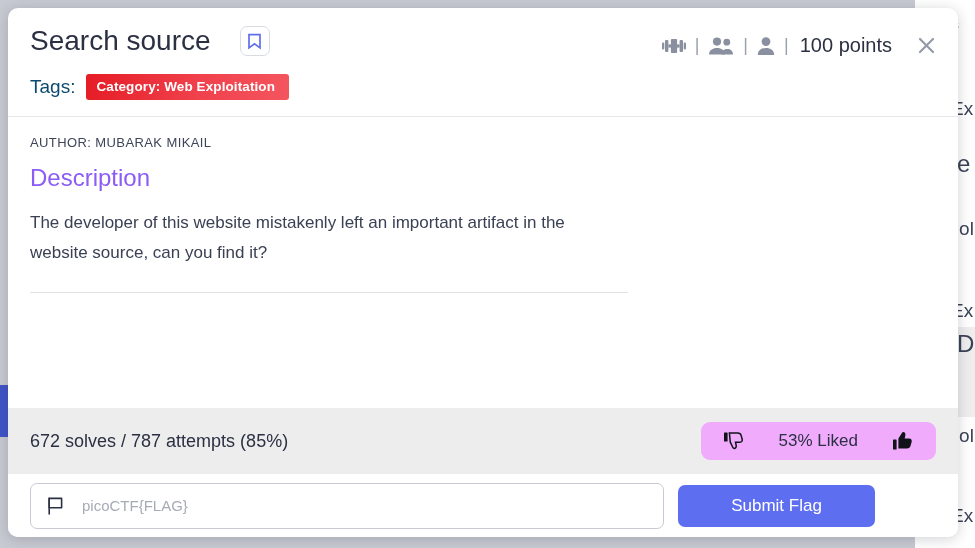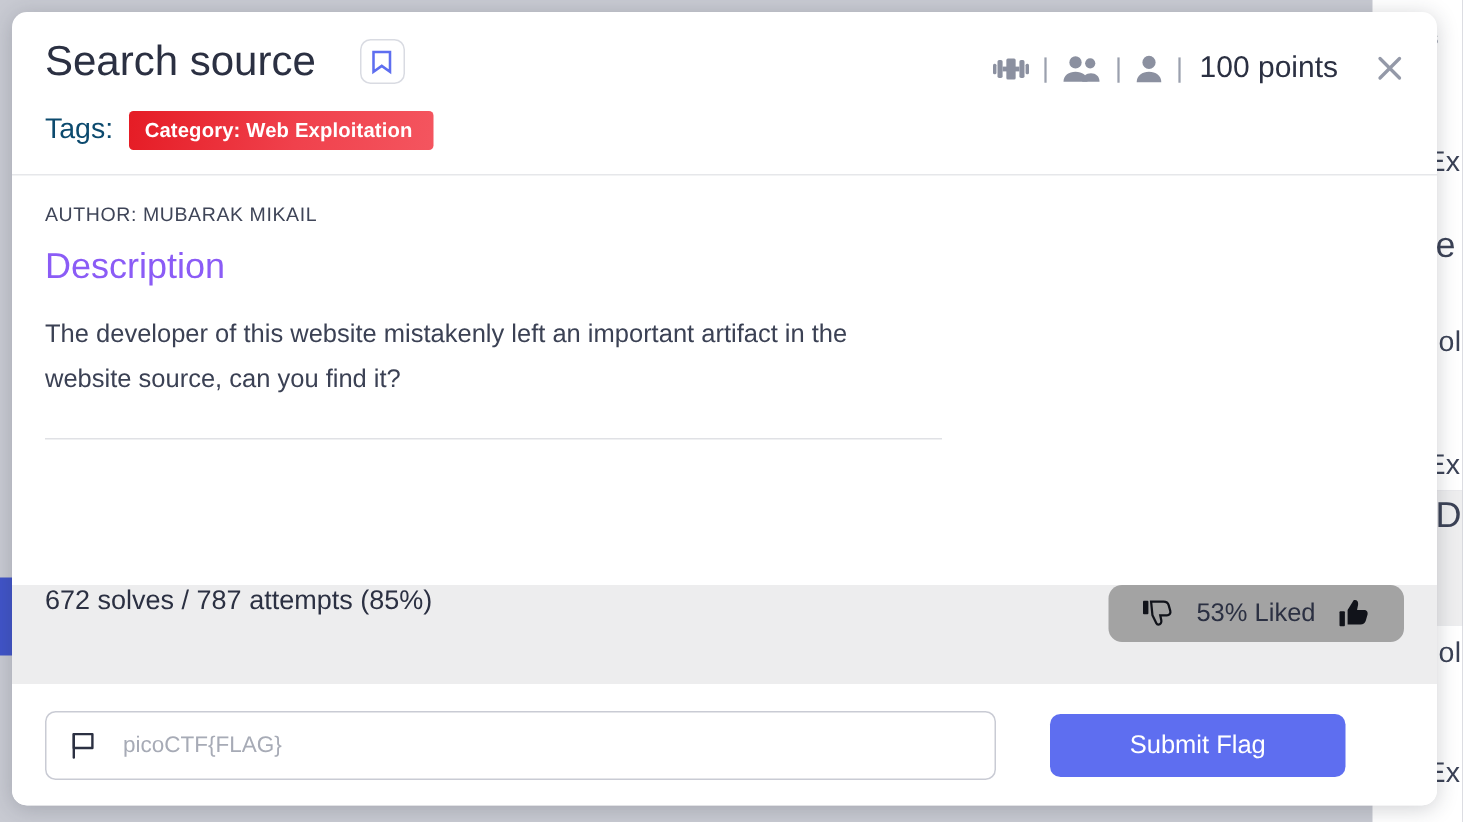--- a/index.html
+++ b/index.html
@@ -206,54 +206,55 @@
     cursor: pointer;
     border: none;
   }
 
   
   .stats-bar {
     flex: 0 0 auto;
     background: #ededee;
     height: 66px;
     display: flex;
+    align-items: center;
     justify-content: space-between;
     padding: 0 22px;
   }
   .stats-text {
     font-size: 18px;
     color: #2b3042;
   }
   .like-pill {
-    background: #a3a3a3;
+    background: #f0abfc;
     border-radius: 9px;
     height: 38px;
     display: flex;
     align-items: center;
-    gap: 15px;
+    gap: 34px;
     padding: 0 22px;
   }
   .like-text { font-size: 17px; color: #2b3042; }
   .like-btn {
     background: none;
     border: none;
     padding: 0;
     cursor: pointer;
     display: flex;
     align-items: center;
   }
 
   
   .m-foot {
     flex: 0 0 auto;
-    height: 81px;
+    height: 63px;
     display: flex;
     align-items: center;
     padding: 0 22px;
-    gap: 36px;
+    gap: 14px;
     background: #fff;
   }
   .flag-input-wrap {
     flex: 0 0 600px;
     height: 44px;
     border: 1px solid #c9cbd4;
     border-radius: 7px;
     display: flex;
     align-items: center;
     padding: 0 16px;

